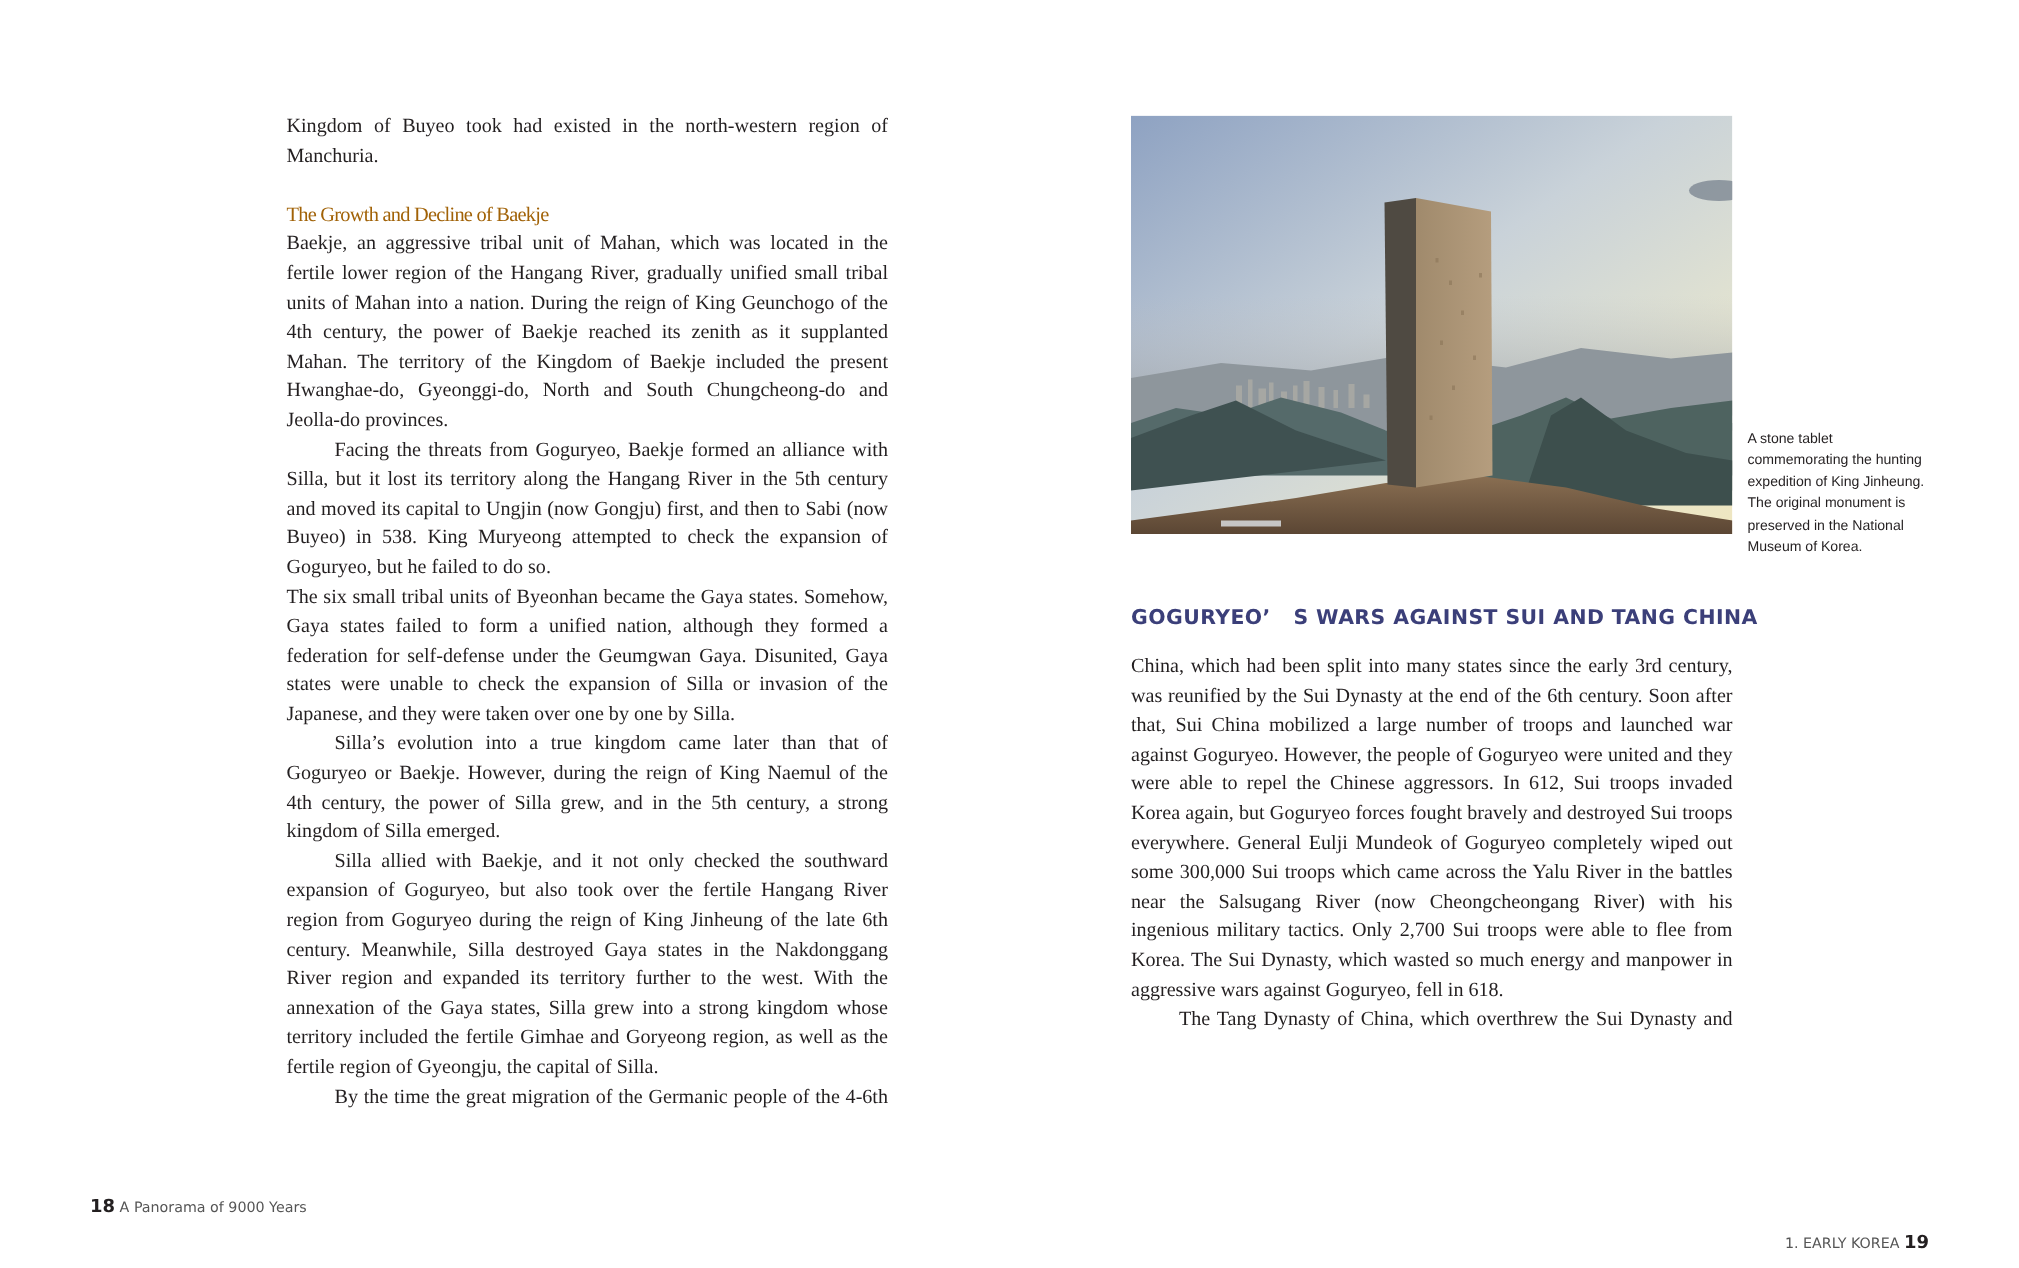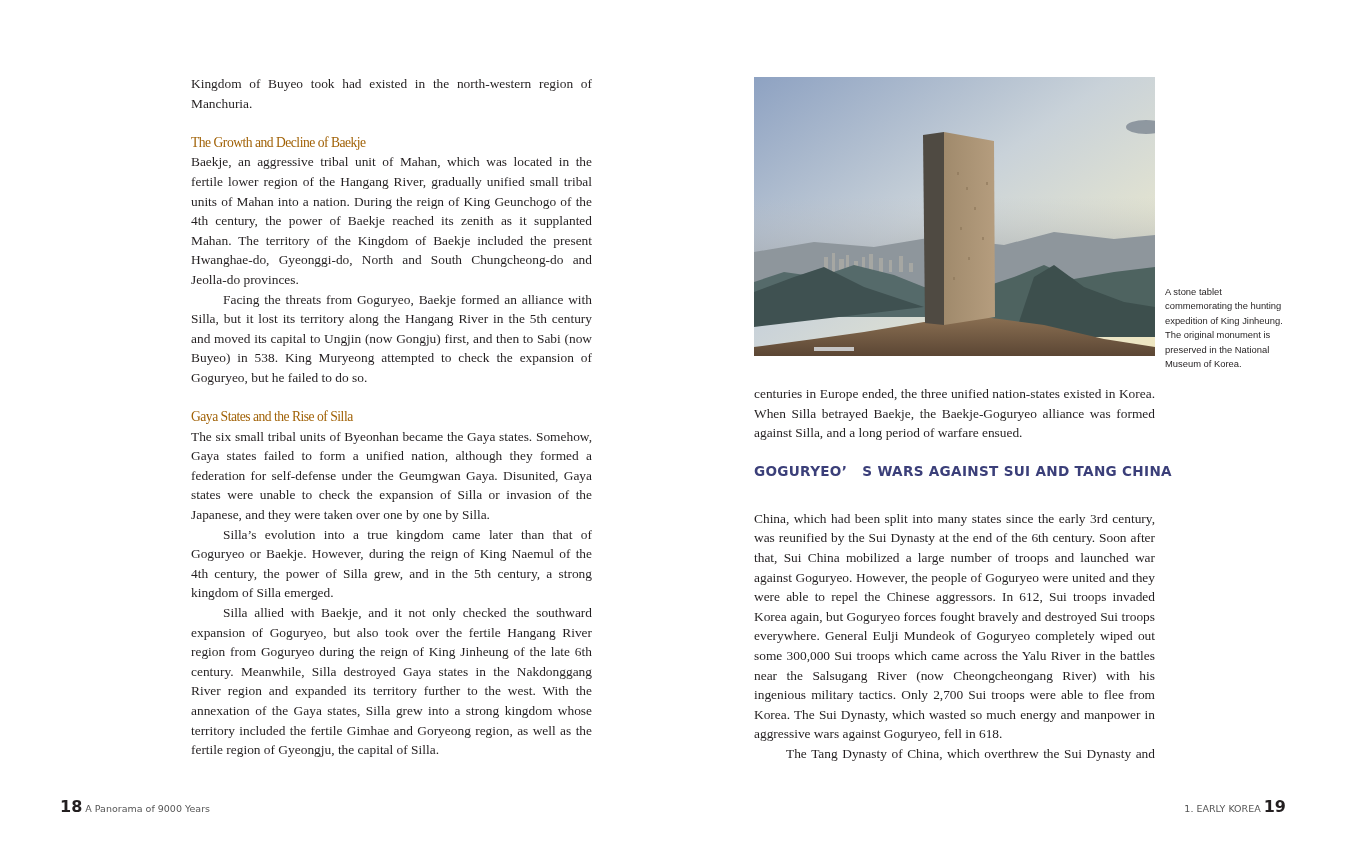--- a/index.html
+++ b/index.html
@@ -9,46 +9,46 @@
   .column { position: absolute; width: 401px; font-size: 13.4px; line-height: 19.6px; text-align: justify; }
   .left-col { left: 191px; top: 74px; }
   .right-col { left: 754px; top: 384px; }
 
   .column p { margin: 0; }
   .column p.indent { text-indent: 32px; }
   .column p.noindent { text-indent: 0; }
 
   .subhead { font-family: "Liberation Serif", "DejaVu Serif", serif; font-size: 13.6px; color: #a16207; letter-spacing: -0.5px; line-height: 19.6px; margin-top: 19.6px; }
 
-  .section-title { font-family: "DejaVu Sans", "Liberation Sans", sans-serif; font-weight: bold; color: #3b3f79; font-size: 13.6px; letter-spacing: 0.3px; margin-top: 18px; margin-bottom: 28px; line-height: 20px; }
+  .section-title { font-family: "DejaVu Sans", "Liberation Sans", sans-serif; font-weight: bold; color: #3b3f79; font-size: 13.6px; letter-spacing: 0.3px; margin-top: 18px; margin-bottom: 12px; line-height: 20px; }
 
   .photo { position: absolute; left: 754px; top: 77px; width: 401px; height: 279px; overflow: hidden; }
   .photo svg { display: block; width: 100%; height: 100%; }
 
   .caption { position: absolute; left: 1165px; top: 285px; width: 125px; font-size: 9.4px; line-height: 14.4px; color: #231f20; font-family: Liberation Sans, sans-serif; }
 
   .folio { position: absolute; top: 797px; font-family: "DejaVu Sans", "Liberation Sans", sans-serif; font-size: 9.5px; color: #555; white-space: nowrap; }
-  .folio .num { font-size: 16px; font-weight: bold; color: #231f20; }
+  .folio .num { font-size: 12px; font-weight: bold; color: #231f20; }
   .folio-left { left: 60px; }
-  .folio-right { right: 60px; }
+  .folio-right { right: 60px; margin-top: 24px; }
 </style>
 </head>
 <body>
 
 <div class="column left-col">
   <p class="noindent">Kingdom of Buyeo took had existed in the north-western region of Manchuria.</p>
 
   <div class="subhead">The Growth and Decline of Baekje</div>
   <p class="noindent">Baekje, an aggressive tribal unit of Mahan, which was located in the fertile lower region of the Hangang River, gradually unified small tribal units of Mahan into a nation. During the reign of King Geunchogo of the 4th century, the power of Baekje reached its zenith as it supplanted Mahan. The territory of the Kingdom of Baekje included the present Hwanghae-do, Gyeonggi-do, North and South Chungcheong-do and Jeolla-do provinces.</p>
   <p class="indent">Facing the threats from Goguryeo, Baekje formed an alliance with Silla, but it lost its territory along the Hangang River in the 5th century and moved its capital to Ungjin (now Gongju) first, and then to Sabi (now Buyeo) in 538. King Muryeong attempted to check the expansion of Goguryeo, but he failed to do so.</p>
 
-  <div class="subhead">Gaya States and the Rise of Silla</div>
   <p class="noindent">The six small tribal units of Byeonhan became the Gaya states. Somehow, Gaya states failed to form a unified nation, although they formed a federation for self-defense under the Geumgwan Gaya. Disunited, Gaya states were unable to check the expansion of Silla or invasion of the Japanese, and they were taken over one by one by Silla.</p>
   <p class="indent">Silla’s evolution into a true kingdom came later than that of Goguryeo or Baekje. However, during the reign of King Naemul of the 4th century, the power of Silla grew, and in the 5th century, a strong kingdom of Silla emerged.</p>
   <p class="indent">Silla allied with Baekje, and it not only checked the southward expansion of Goguryeo, but also took over the fertile Hangang River region from Goguryeo during the reign of King Jinheung of the late 6th century. Meanwhile, Silla destroyed Gaya states in the Nakdonggang River region and expanded its territory further to the west. With the annexation of the Gaya states, Silla grew into a strong kingdom whose territory included the fertile Gimhae and Goryeong region, as well as the fertile region of Gyeongju, the capital of Silla.</p>
+  <p class="indent" style="text-align-last: justify;">By the time the great migration of the Germanic people of the 4-6th</p>
 </div>
 
 <div class="folio folio-left">
   <span class="num">18</span>
   <span>A Panorama of 9000 Years</span>
 </div>
 
 <div class="photo">
   <svg viewBox="0 0 401 279" preserveAspectRatio="none">
     <defs>
@@ -111,21 +111,20 @@
       <rect x="199" y="200" width="2" height="3"></rect>
         <rect x="232" y="105" width="2" height="3"></rect>
     </g>
     <rect x="60" y="270" width="40" height="4" fill="#dfe3e8" opacity="0.8"></rect>
   </svg>
 </div>
 
 <div class="caption">A stone tablet commemorating the hunting expedition of King Jinheung. The original monument is preserved in the National Museum of Korea.</div>
 
 <div class="column right-col">
-  <p class="noindent">centuries in Europe ended, the three unified nation-states existed in Korea. When Silla betrayed Baekje, the Baekje-Goguryeo alliance was formed against Silla, and a long period of warfare ensued.</p>
   <div class="section-title" style="white-space: pre;">GOGURYEO’   S WARS AGAINST SUI AND TANG CHINA</div>
   <p class="noindent">China, which had been split into many states since the early 3rd century, was reunified by the Sui Dynasty at the end of the 6th century. Soon after that, Sui China mobilized a large number of troops and launched war against Goguryeo. However, the people of Goguryeo were united and they were able to repel the Chinese aggressors. In 612, Sui troops invaded Korea again, but Goguryeo forces fought bravely and destroyed Sui troops everywhere. General Eulji Mundeok of Goguryeo completely wiped out some 300,000 Sui troops which came across the Yalu River in the battles near the Salsugang River (now Cheongcheongang River) with his ingenious military tactics. Only 2,700 Sui troops were able to flee from Korea. The Sui Dynasty, which wasted so much energy and manpower in aggressive wars against Goguryeo, fell in 618.</p>
   <p class="indent" style="text-align-last: justify;">The Tang Dynasty of China, which overthrew the Sui Dynasty and</p>
 </div>
 
 <div class="folio folio-right">
   <span>1. EARLY KOREA</span>
   <span class="num">19</span>
 </div>
 

